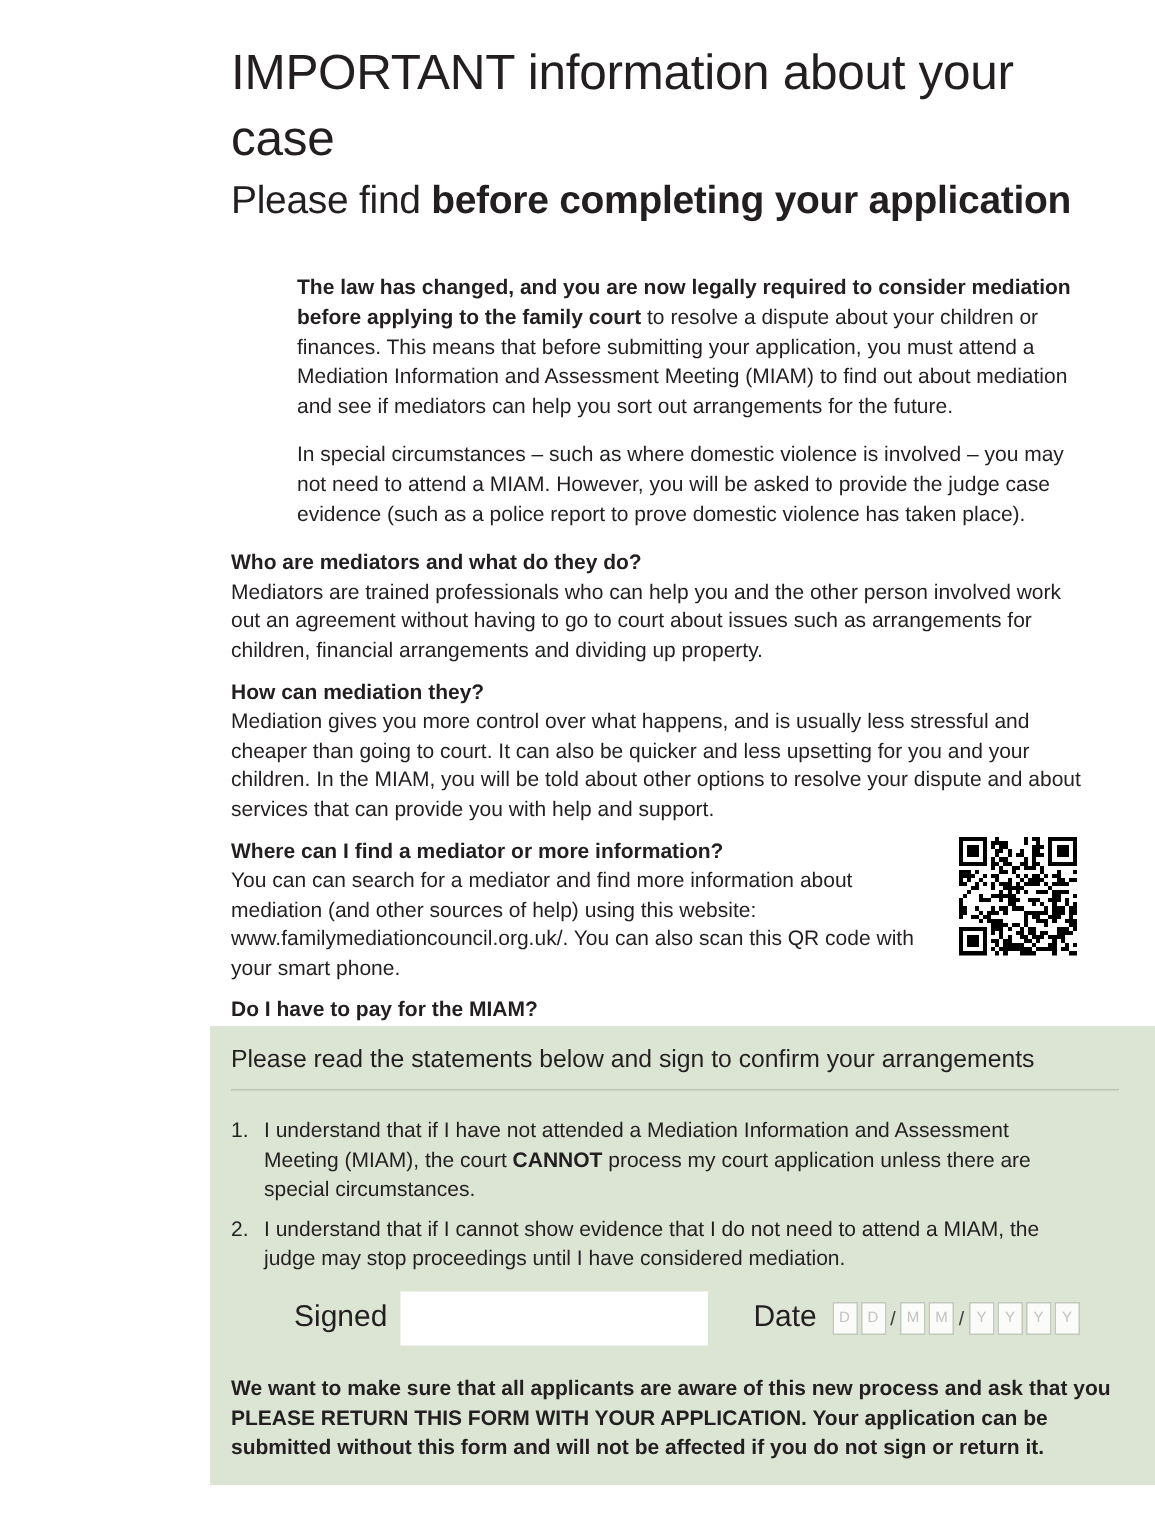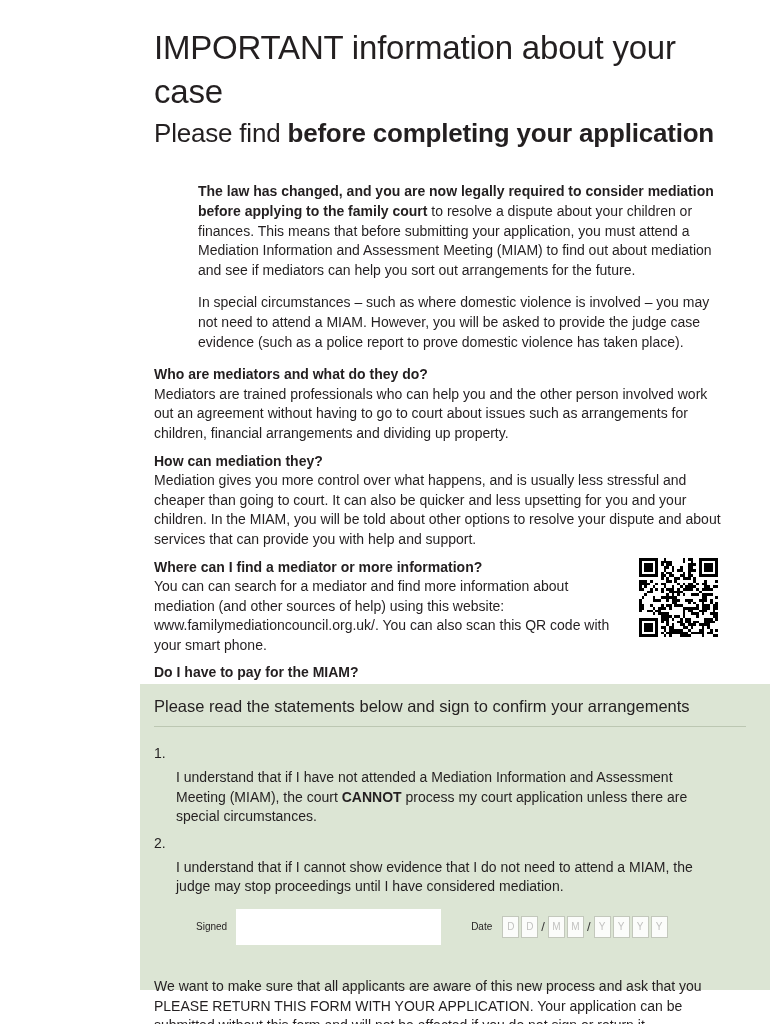--- a/index.html
+++ b/index.html
@@ -56,30 +56,30 @@
   }
   .panel-heading {
     font-size: 16.5px;
     font-weight: 400;
     padding: 3px 0 10px 0;
     border-bottom: 1px solid rgba(90, 110, 75, 0.25);
   }
   .statements { margin-top: 17px; padding-right: 40px; }
   .statement { display: flex; margin-bottom: 7px; }
   .st-num { width: 22px; flex: 0 0 22px; font-size: 14px; line-height: 1.4; }
-  .st-text { flex: 1; font-size: 14px; line-height: 1.4; margin-top: 24px; }
+  .st-text { flex: 1; font-size: 14px; line-height: 1.4; }
   .st-text b { font-weight: 700; }
 
   .sign-row {
     margin-top: 12px;
     margin-left: 42px;
     display: flex;
     align-items: center;
   }
-  .signed-label, .date-label { font-size: 10px; }
+  .signed-label, .date-label { font-size: 20px; }
   .signature-field {
     width: 205px;
     height: 36px;
     background: #ffffff;
     margin-left: 9px;
   }
   .date-label { margin-left: 30px; }
   .date-group { display: inline-flex; align-items: center; margin-left: 10px; }
   .dbox {
     display: inline-flex;
@@ -88,21 +88,21 @@
     width: 17px;
     height: 22px;
     border: 1px solid #c3c8bc;
     background: #fbfcfa;
     color: #c2c2c0;
     font-size: 10px;
     margin-right: 2px;
   }
   .dsep { color: #3a3a3a; font-size: 13px; margin: 0 3px 0 1px; }
 
-  .footer-note { margin-top: 32px; font-size: 14px; line-height: 1.4; }
+  .footer-note { margin-top: 19px; font-size: 14px; line-height: 1.4; font-weight: bold; }
 </style>
 </head>
 <body style="color: rgb(35, 31, 32);">
 
 <div class="content">
 
   <h1 class="page-title">IMPORTANT information about your case</h1>
   <h2 class="page-subtitle"><span>Please find </span><b>before completing your application</b></h2>
 
   <div class="body-copy intro">

